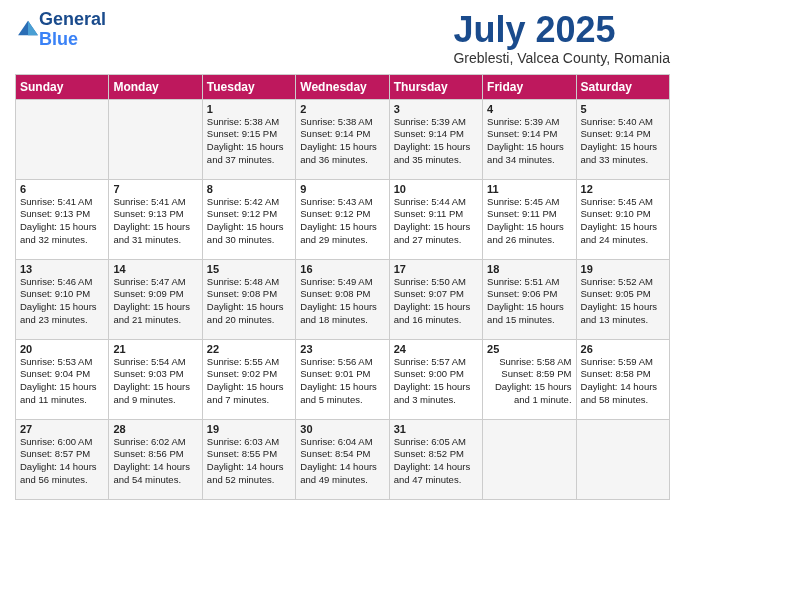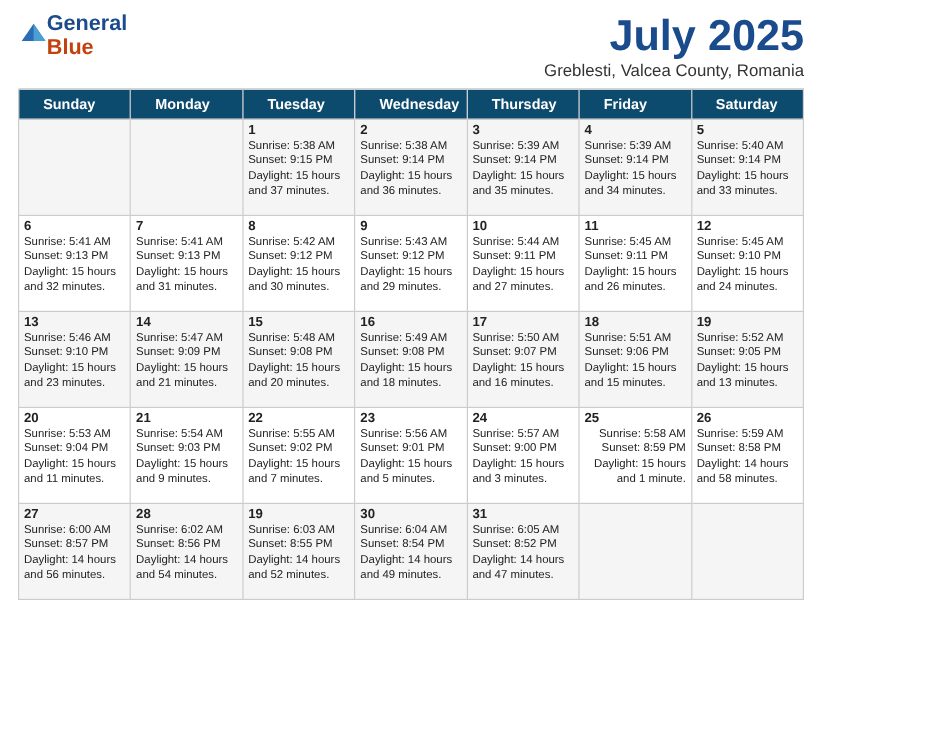--- a/index.html
+++ b/index.html
@@ -29,43 +29,43 @@
       font-weight: bold;
       color: #1a4b8c;
       line-height: 1.1;
     }
     .logo-icon {
       width: 22px;
       height: 22px;
       margin-left: 2px;
     }
     .title-block {
-      text-align: right;
+      text-align: left;
     }
     .month-title {
       font-size: 36px;
       font-weight: bold;
       color: #1a4b8c;
       line-height: 1.1;
     }
     .location {
       font-size: 14px;
       color: #333;
     }
     table {
       width: 100%;
       border-collapse: collapse;
       table-layout: fixed;
     }
     thead tr th {
-      background-color: #0c4a6e;
+      background-color: #be185d;
       color: white;
       font-size: 12px;
       font-weight: bold;
-      padding: 5px 20px;
+      padding: 5px 4px;
       text-align: left;
       border: 1px solid #ccc;
       margin-left: 33px;
     }
     tbody tr td {
       vertical-align: top;
       border: 1px solid #ccc;
       padding: 3px 4px;
       font-size: 10px;
       color: #222;
@@ -95,21 +95,21 @@
   <div class="header">
     <div class="logo">
       <div>
         <svg class="logo-icon" viewBox="0 0 40 30">
           <polygon points="20,2 38,28 2,28" fill="#2a6db5"></polygon>
           <polygon points="20,2 38,28 20,28" fill="#4a9fd4"></polygon>
         </svg>
       </div>
       <div class="logo-text">
         <div>General</div>
-        <div style="color:#c2410c;">Blue</div>
+        <div style="color:#3b82f6;">Blue</div>
       </div>
     </div>
     <div class="title-block">
       <div class="month-title">July 2025</div>
       <div class="location">Greblesti, Valcea County, Romania</div>
     </div>
   </div>
 
   <table>
     <thead>

